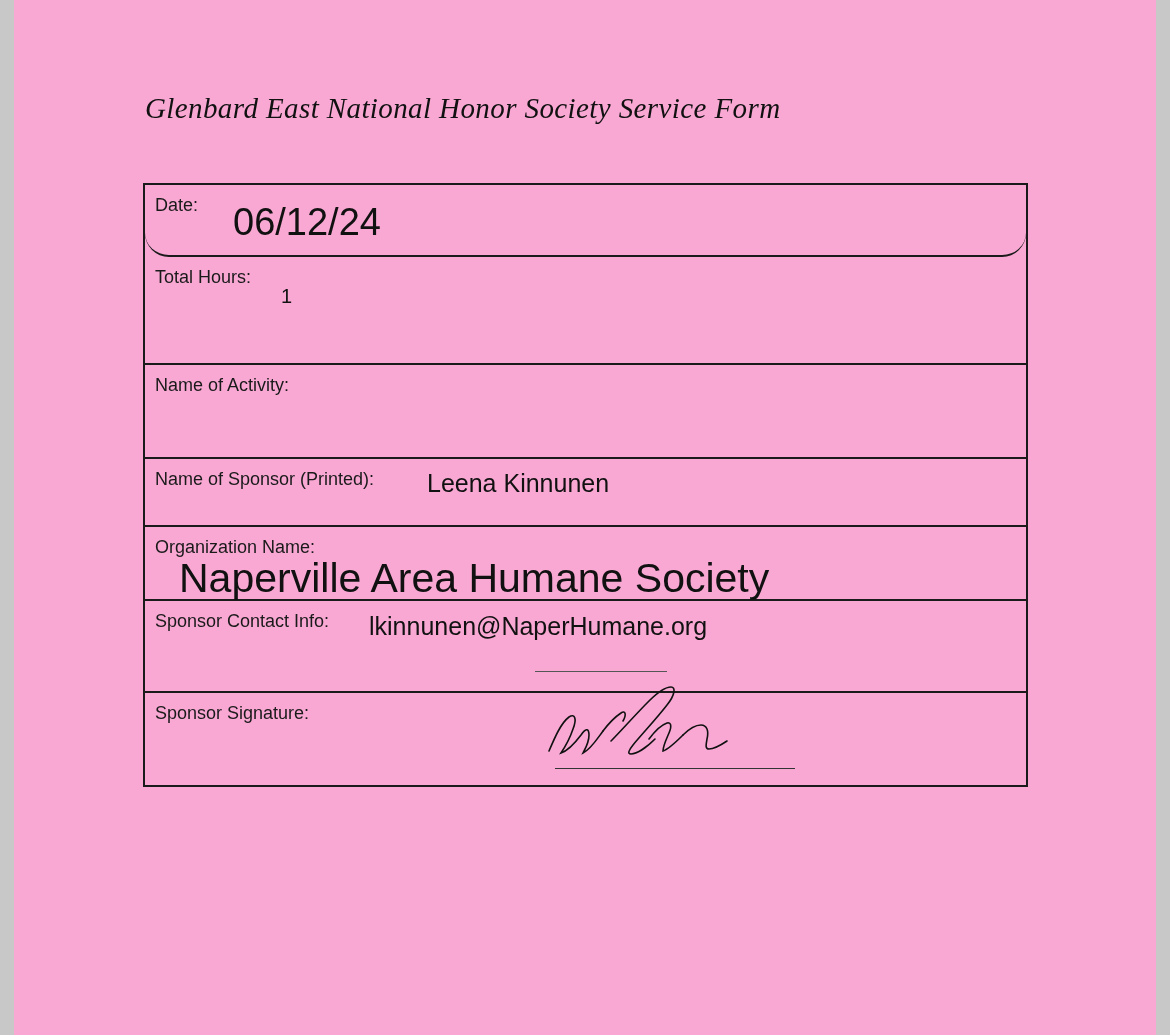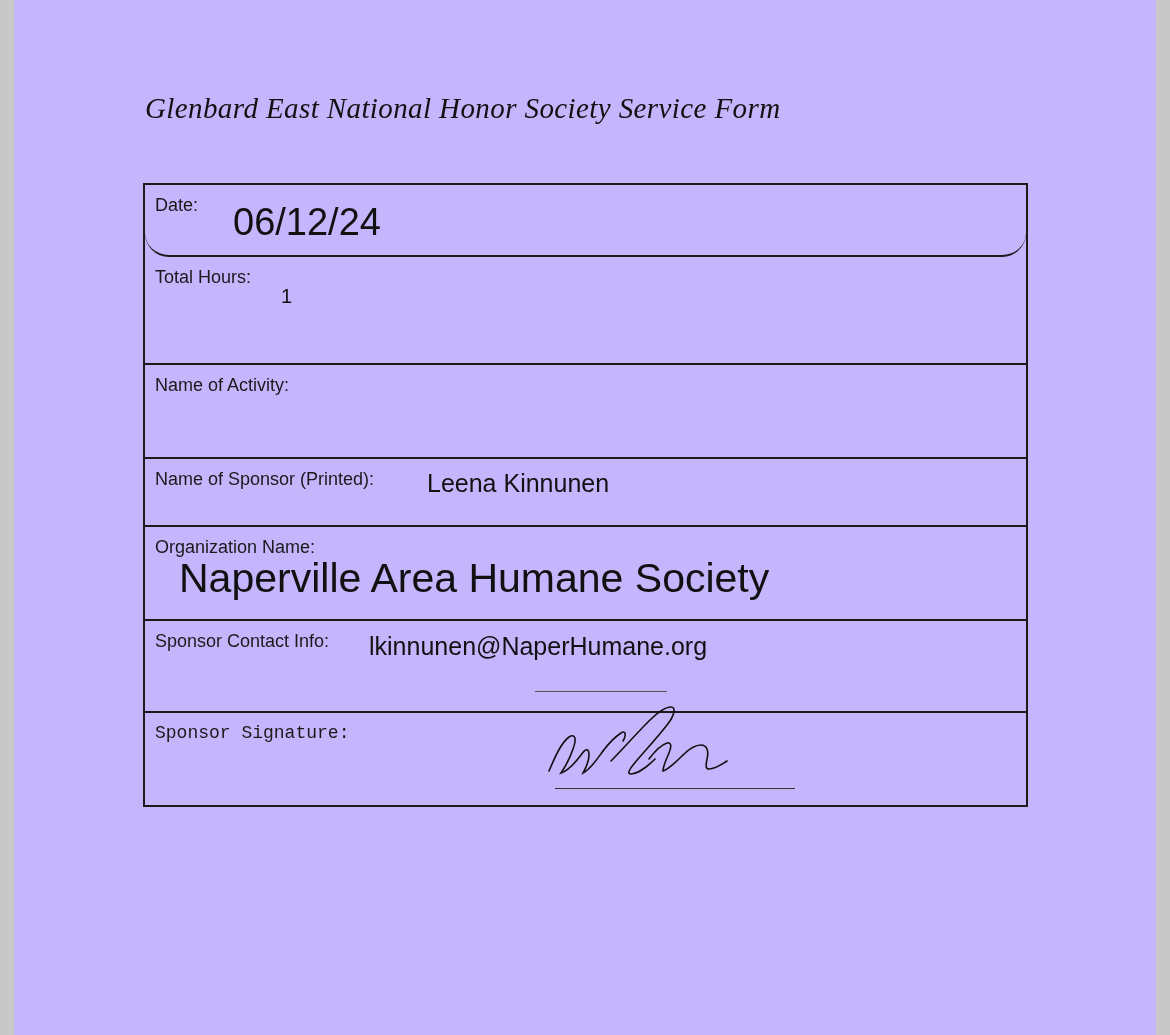--- a/index.html
+++ b/index.html
@@ -12,21 +12,21 @@
     height: 1035px;
     overflow: hidden;
     font-family: "Liberation Sans", sans-serif;
   }
   .page {
     position: absolute;
     left: 14px;
     top: 0;
     width: 1142px;
     height: 1035px;
-    background: #c4b5fd;
+    background: #f9a8d4;
   }
   .doc-title {
     position: absolute;
     left: 131px;
     top: 92px;
     font-family: "Liberation Serif", serif;
     font-style: italic;
     font-size: 29px;
     letter-spacing: 0.4px;
     color: #111111;
@@ -60,23 +60,23 @@
     position: absolute;
     color: #111111;
     white-space: nowrap;
   }
 
   
   .row-date       { height: 72px; border-radius: 24px; }
   .row-hours      { height: 108px; }
   .row-activity   { height: 94px; }
   .row-sponsor    { height: 68px; }
-  .row-org        { height: 94px; }
+  .row-org        { height: 74px; }
   .row-contact    { height: 92px; }
-  .row-signature  { height: 92px; font-family: Liberation Mono, monospace; }
+  .row-signature  { height: 92px; }
 
   
   .val-date {
     left: 88px;
     top: 16px;
     font-size: 38px;
   }
   .val-hours {
     left: 136px;
     top: 28px;

